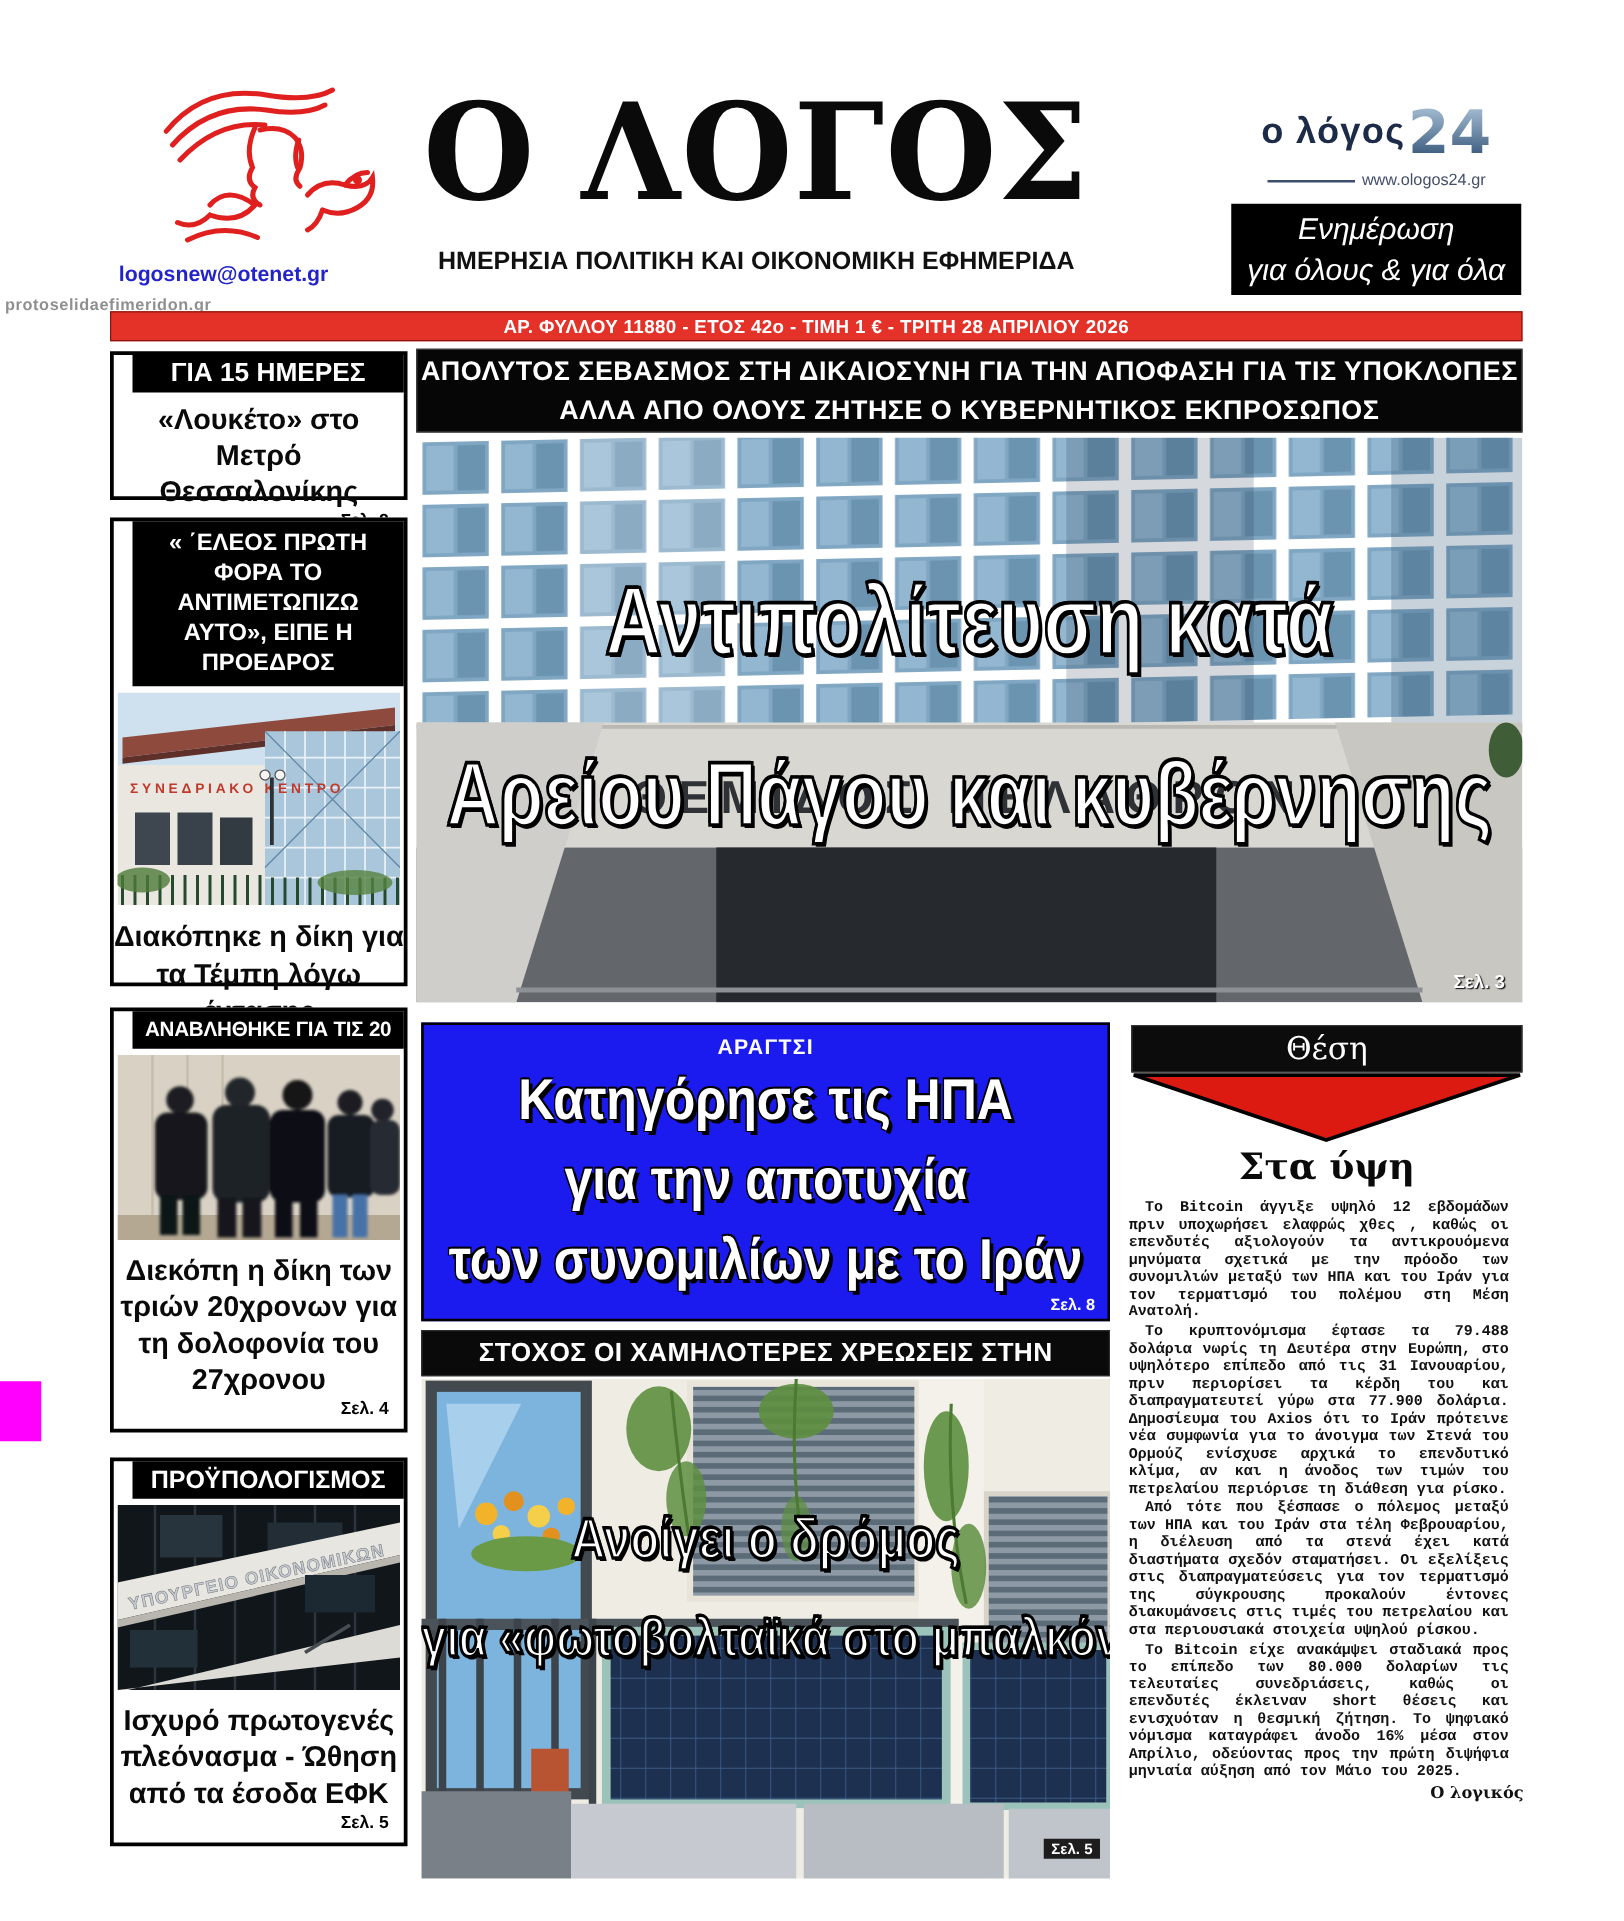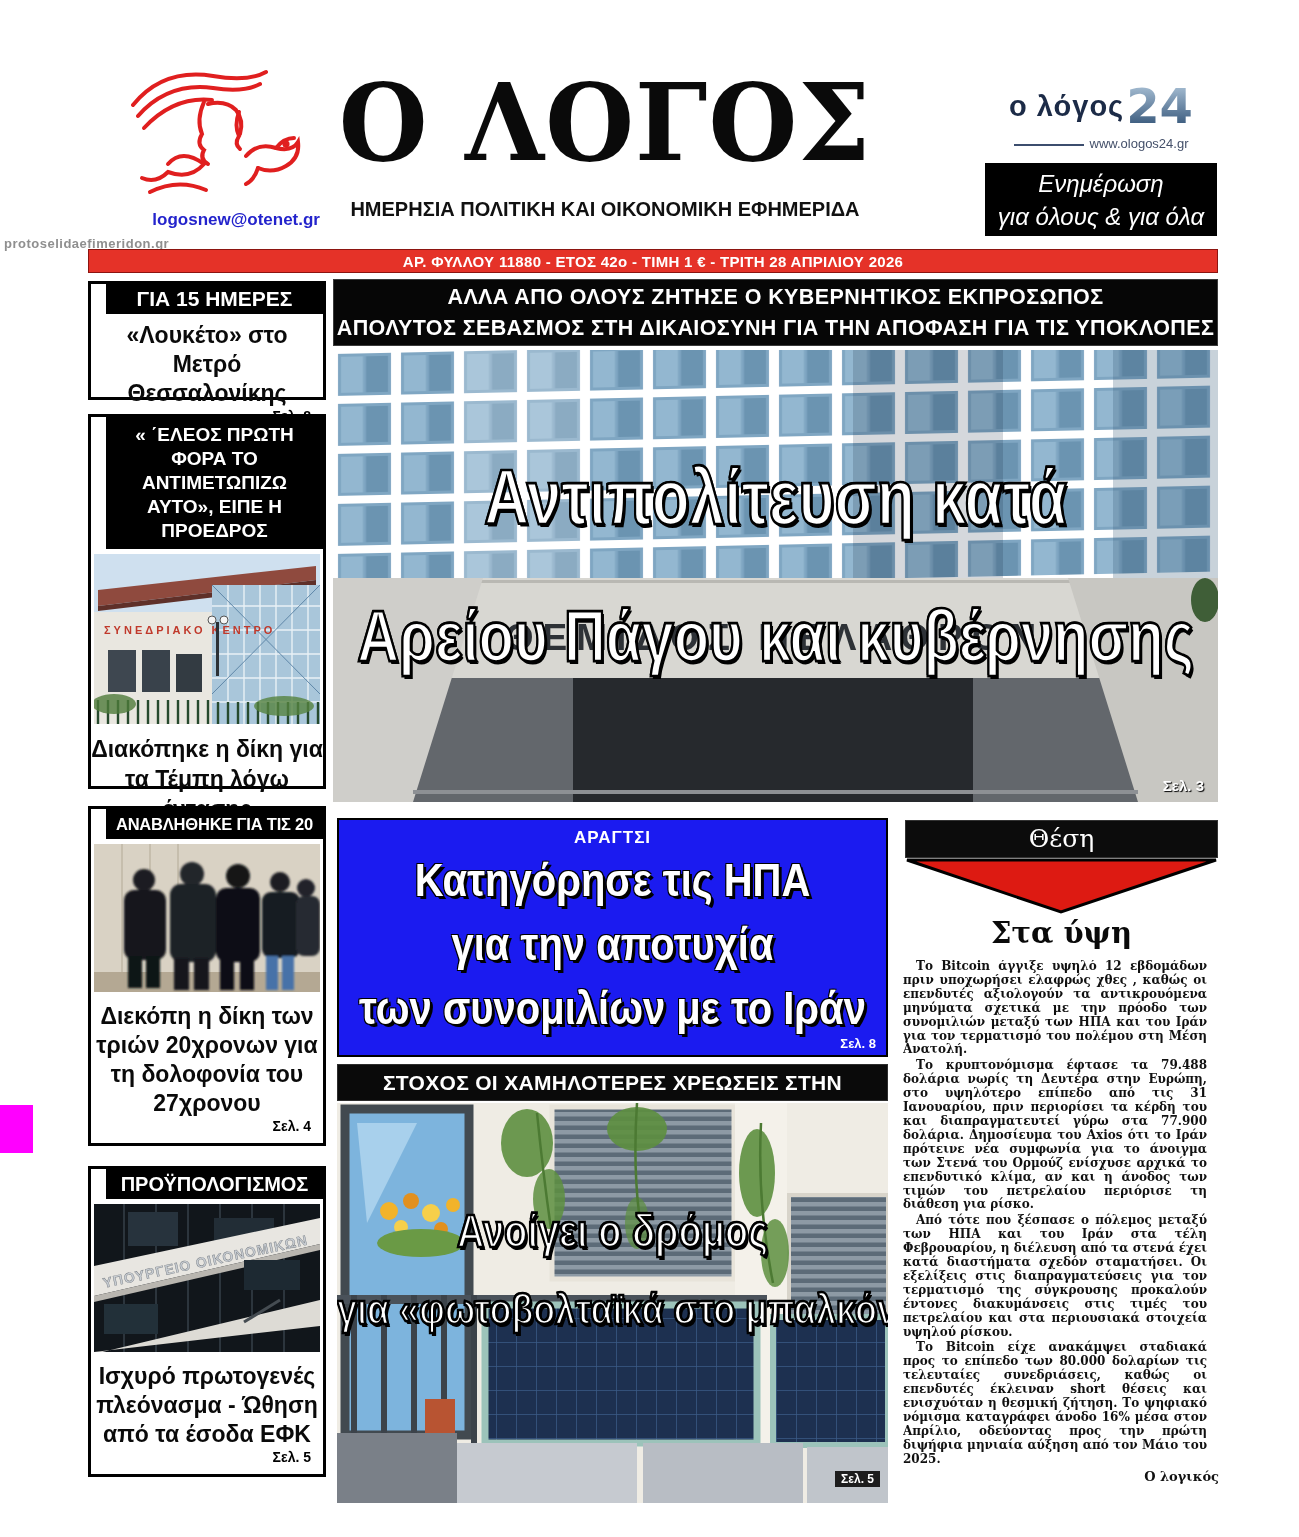--- a/index.html
+++ b/index.html
@@ -6,21 +6,21 @@
   #page{position:relative;width:1299px;height:1537px;background:#fff;overflow:hidden;
         font-family:"Liberation Sans",sans-serif;}
   .abs{position:absolute;}
 
   
   #watermark{left:4px;top:236px;font-size:13px;font-weight:bold;color:#8f8f8f;letter-spacing:.5px;}
   #mast-title{left:320px;top:48px;width:570px;text-align:center;
       font-family:"DejaVu Serif",serif;font-weight:bold;font-size:102px;line-height:142px;color:#0a0a0a;
       transform:scaleY(1.05);transform-origin:top center;letter-spacing:1px;white-space:nowrap;}
   #mast-sub{left:320px;top:198px;width:570px;text-align:center;font-weight:bold;font-size:20px;color:#111;}
-  #mast-email{left:95px;top:210px;width:225px;text-align:right;font-weight:bold;font-size:17px;color:#2323cc;}
+  #mast-email{left:95px;top:210px;width:225px;text-align:left;font-weight:bold;font-size:17px;color:#2323cc;}
   #site-logo{left:985px;top:78px;width:232px;text-align:center;color:#1c2b47;}
   #site-name{font-size:29px;font-weight:bold;letter-spacing:1px;vertical-align:middle;}
   #site-num{font-size:48px;font-weight:bold;font-family:"DejaVu Sans",sans-serif;vertical-align:middle;
       background:linear-gradient(#b9cfe2,#23456b);-webkit-background-clip:text;background-clip:text;color:transparent;margin-left:2px;}
   #site-url-row{left:985px;top:136px;width:232px;text-align:center;font-size:13px;color:#44506a;}
   #site-url-row .rule{display:inline-block;width:70px;height:2px;background:#3c4e6e;vertical-align:middle;margin-right:6px;}
   #tagline{left:985px;top:163px;width:232px;height:73px;background:#000;color:#fff;
       font-style:italic;font-size:24px;line-height:33px;text-align:center;padding-top:4px;box-sizing:border-box;}
 
   
@@ -77,21 +77,21 @@
   #sh2{left:0;top:186px;width:551px;font-size:36px;transform:scaleY(1.2);}
   #solar-ref{right:8px;bottom:16px;background:#1d1d1d;color:#fff;font-weight:bold;font-size:12px;padding:1px 6px;}
 
   
   #thesi-bar{left:905px;top:820px;width:313px;height:38px;background:#0c0c0c;border:1px solid #333;box-sizing:border-box;
       color:#fff;font-family:"DejaVu Serif",serif;font-size:25px;text-align:center;line-height:36px;}
   #thesi-tri{left:905px;top:858px;width:313px;height:58px;}
   #thesi-title{left:905px;top:916px;width:313px;text-align:center;font-family:"DejaVu Serif",serif;font-weight:bold;font-size:29px;color:#0a0a0a;}
   #thesi-text{left:903px;top:960px;width:316px;height:572px;overflow:hidden;
       font-family:"DejaVu Serif",serif;font-weight:bold;font-size:12px;line-height:1.16;color:#111;text-align:justify;}
-  #thesi-text p{margin:0 12px 2px 0;text-indent:13px;}
+  #thesi-text p{margin:0 12px 2px 0;text-indent:13px;font-family:Liberation Mono, monospace;}
   #thesi-sig{text-align:right;margin-top:2px;font-family:"DejaVu Serif",serif;font-weight:bold;font-size:13px;}
 
   #magenta{left:0;top:1105px;width:33px;height:48px;background:#ff00ff;}
 </style>
 </head>
 <body>
 
 <div id="page">
 
   <div class="abs" id="watermark">protoselidaefimeridon.gr</div>
@@ -126,22 +126,22 @@
     <span class="rule"></span><span>www.ologos24.gr</span>
   </div>
   <div class="abs" id="tagline">
     <div>Ενημέρωση</div>
     <div>για όλους &amp; για όλα</div>
   </div>
 
   <div class="abs" id="issuebar">ΑΡ. ΦΥΛΛΟΥ 11880 - ΕΤΟΣ 42ο - ΤΙΜΗ 1 € - ΤΡΙΤΗ 28 ΑΠΡΙΛΙΟΥ 2026</div>
 
   <div class="abs" id="topbanner">
+    <div>ΑΠΟΛΥΤΟΣ ΣΕΒΑΣΜΟΣ ΣΤΗ ΔΙΚΑΙΟΣΥΝΗ ΓΙΑ ΤΗΝ ΑΠΟΦΑΣΗ ΓΙΑ ΤΙΣ ΥΠΟΚΛΟΠΕΣ</div>
     <div>ΑΛΛΑ ΑΠΟ ΟΛΟΥΣ ΖΗΤΗΣΕ Ο ΚΥΒΕΡΝΗΤΙΚΟΣ ΕΚΠΡΟΣΩΠΟΣ</div>
-    <div>ΑΠΟΛΥΤΟΣ ΣΕΒΑΣΜΟΣ ΣΤΗ ΔΙΚΑΙΟΣΥΝΗ ΓΙΑ ΤΗΝ ΑΠΟΦΑΣΗ ΓΙΑ ΤΙΣ ΥΠΟΚΛΟΠΕΣ</div>
   </div>
 
   <div class="abs sbox" id="box1">
     <div class="sbox-h">ΓΙΑ 15 ΗΜΕΡΕΣ</div>
     <div class="sbox-t">«Λουκέτο» στο Μετρό Θεσσαλονίκης</div>
     <div class="pref">Σελ. 8</div>
   </div>
 
   <div class="abs sbox" id="box2">
     <div class="sbox-h">« ΄ΕΛΕΟΣ ΠΡΩΤΗ ΦΟΡΑ ΤΟ ΑΝΤΙΜΕΤΩΠΙΖΩ ΑΥΤΟ», ΕΙΠΕ Η ΠΡΟΕΔΡΟΣ</div>

